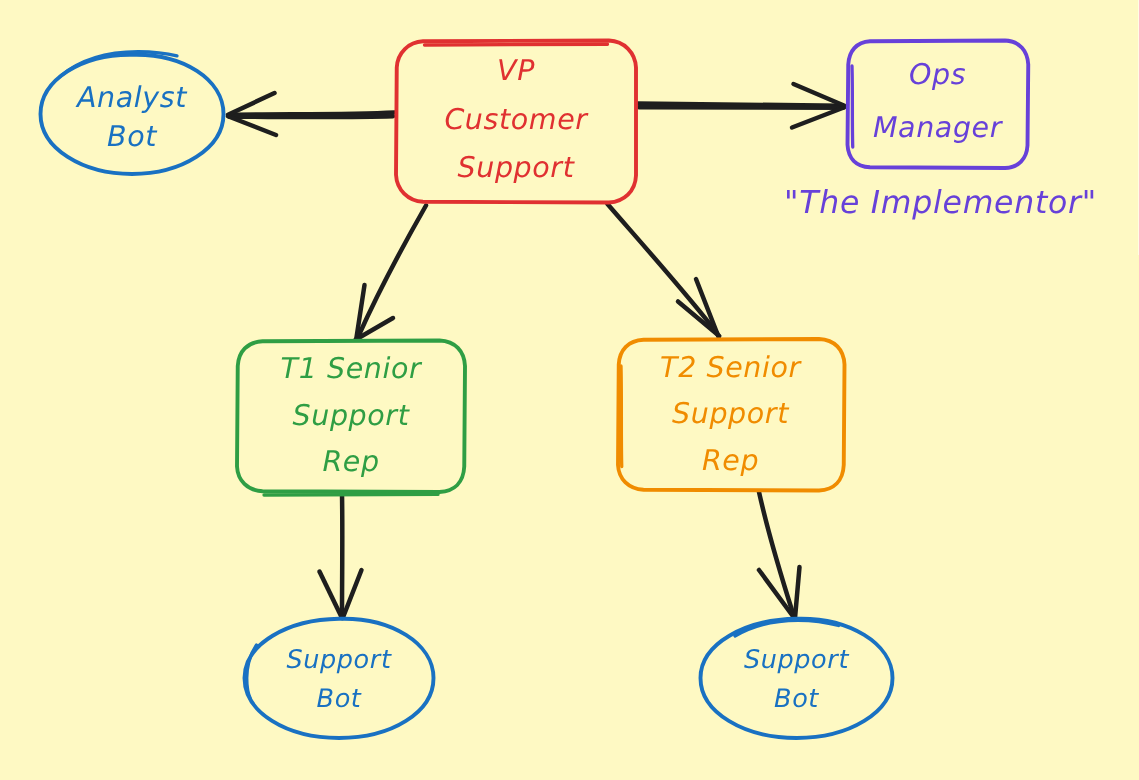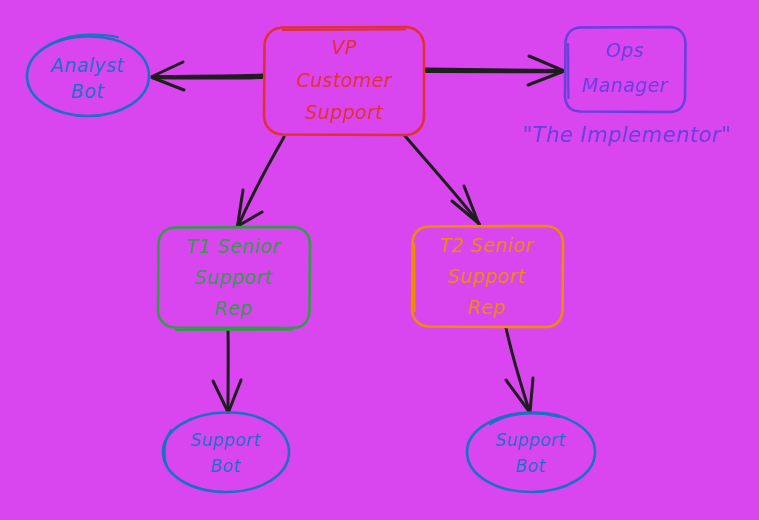--- a/index.html
+++ b/index.html
@@ -10,21 +10,21 @@
   body {
     width: 759px;
     height: 520px;
     overflow: hidden;
     font-family: "DejaVu Sans", sans-serif;
   }
   #canvas {
     position: relative;
     width: 759px;
     height: 520px;
-    background: #d946ef;
+    background: #fef9c3;
   }
   svg.diagram {
     position: absolute;
     top: 0; left: 0;
     width: 759px;
     height: 520px;
   }
   .node-text {
     font-family: "DejaVu Sans", sans-serif;
     font-size: 19px;

